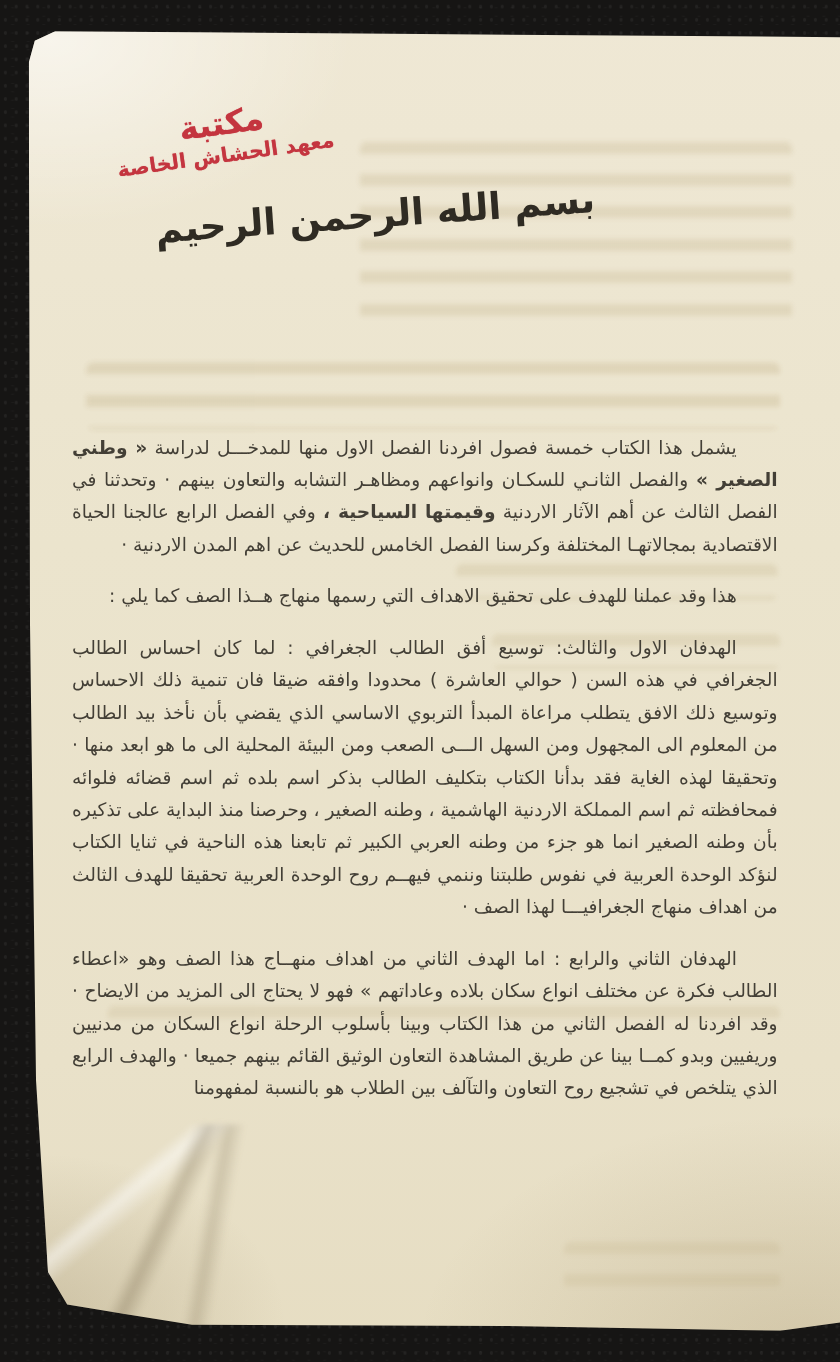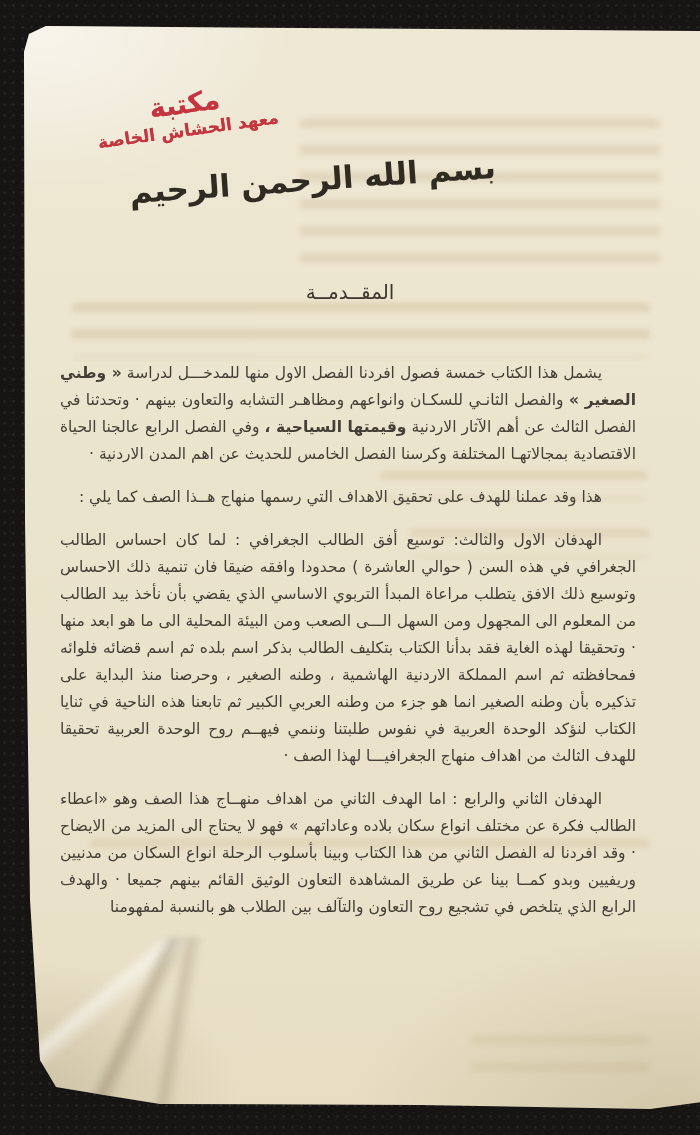--- a/index.html
+++ b/index.html
@@ -83,21 +83,21 @@
     text-align:center;direction:rtl;
     font-size:20px;color:#3c382f;letter-spacing:1px;
   }
 
   
   .body-text{
     position:absolute;left:60px;top:360px;width:588px;
     direction:rtl;text-align:justify;
     font-size:15.5px;line-height:27px;color:#433f36;
   }
-  .body-text p{margin:0 12px 16px 0;text-indent:34px;}
+  .body-text p{margin:0 0 16px 0;text-indent:34px;}
   .b{font-weight:bold;}
 </style>
 </head>
 <body>
 
 <div class="scan-bg"></div>
 
 <div class="paper">
   <div class="ghost g1"></div>
   <div class="ghost g2"></div>
@@ -107,21 +107,20 @@
   <div class="ghost g6"></div>
   <div class="creases"></div>
 
   <div class="stamp">
     <div class="l1">مكتبة</div>
     <div class="l2">معهد الحشاش الخاصة</div>
   </div>
 
   <div class="basmala">بسم الله الرحمن الرحيم</div>
 
-  <div class="heading">المقــدمــة</div>
 
   <div class="body-text">
     <p><span>يشمل هذا الكتاب خمسة فصول افردنا الفصل الاول منها للمدخـــل لدراسة </span><span class="b">« وطني الصغير »</span><span> والفصل الثانـي للسكـان وانواعهم ومظاهـر التشابه والتعاون بينهم · وتحدثنا في الفصل الثالث عن أهم الآثار الاردنية </span><span class="b">وقيمتها السياحية ،</span><span> وفي الفصل الرابع عالجنا الحياة الاقتصادية بمجالاتهـا المختلفة وكرسنا الفصل الخامس للحديث عن اهم المدن الاردنية ·</span></p>
     <p><span>هذا وقد عملنا للهدف على تحقيق الاهداف التي رسمها منهاج هــذا الصف كما يلي :</span></p>
     <p><span>الهدفان الاول والثالث: توسيع أفق الطالب الجغرافي : لما كان احساس الطالب الجغرافي في هذه السن ( حوالي العاشرة ) محدودا وافقه ضيقا فان تنمية ذلك الاحساس وتوسيع ذلك الافق يتطلب مراعاة المبدأ التربوي الاساسي الذي يقضي بأن نأخذ بيد الطالب من المعلوم الى المجهول ومن السهل الـــى الصعب ومن البيئة المحلية الى ما هو ابعد منها · وتحقيقا لهذه الغاية فقد بدأنا الكتاب بتكليف الطالب بذكر اسم بلده ثم اسم قضائه فلوائه فمحافظته ثم اسم المملكة الاردنية الهاشمية ، وطنه الصغير ، وحرصنا منذ البداية على تذكيره بأن وطنه الصغير انما هو جزء من وطنه العربي الكبير ثم تابعنا هذه الناحية في ثنايا الكتاب لنؤكد الوحدة العربية في نفوس طلبتنا وننمي فيهــم روح الوحدة العربية تحقيقا للهدف الثالث من اهداف منهاج الجغرافيـــا لهذا الصف ·</span></p>
     <p><span>الهدفان الثاني والرابع : اما الهدف الثاني من اهداف منهــاج هذا الصف وهو «اعطاء الطالب فكرة عن مختلف انواع سكان بلاده وعاداتهم » فهو لا يحتاج الى المزيد من الايضاح · وقد افردنا له الفصل الثاني من هذا الكتاب وبينا بأسلوب الرحلة انواع السكان من مدنيين وريفيين وبدو كمــا بينا عن طريق المشاهدة التعاون الوثيق القائم بينهم جميعا · والهدف الرابع الذي يتلخص في تشجيع روح التعاون والتآلف بين الطلاب هو بالنسبة لمفهومنا</span></p>
   </div>
 </div>
 
 </body></html>

